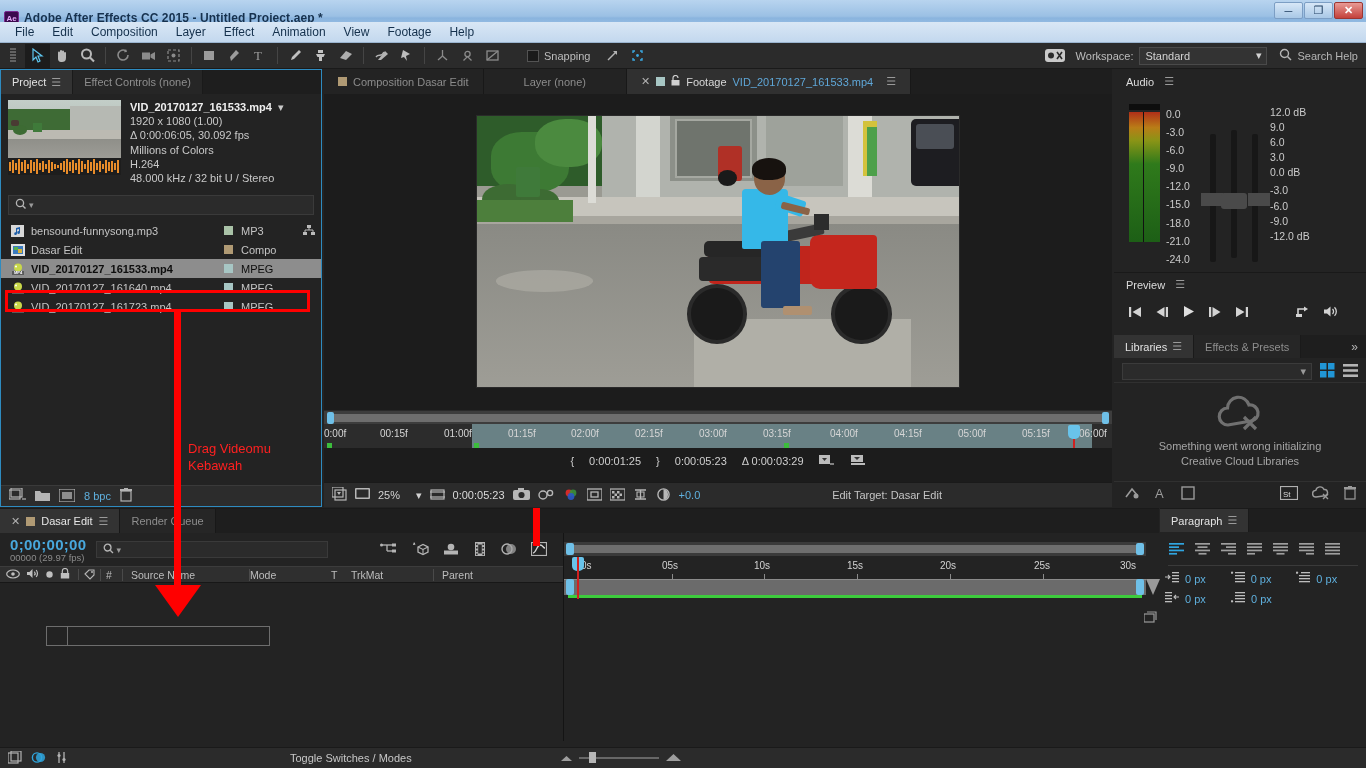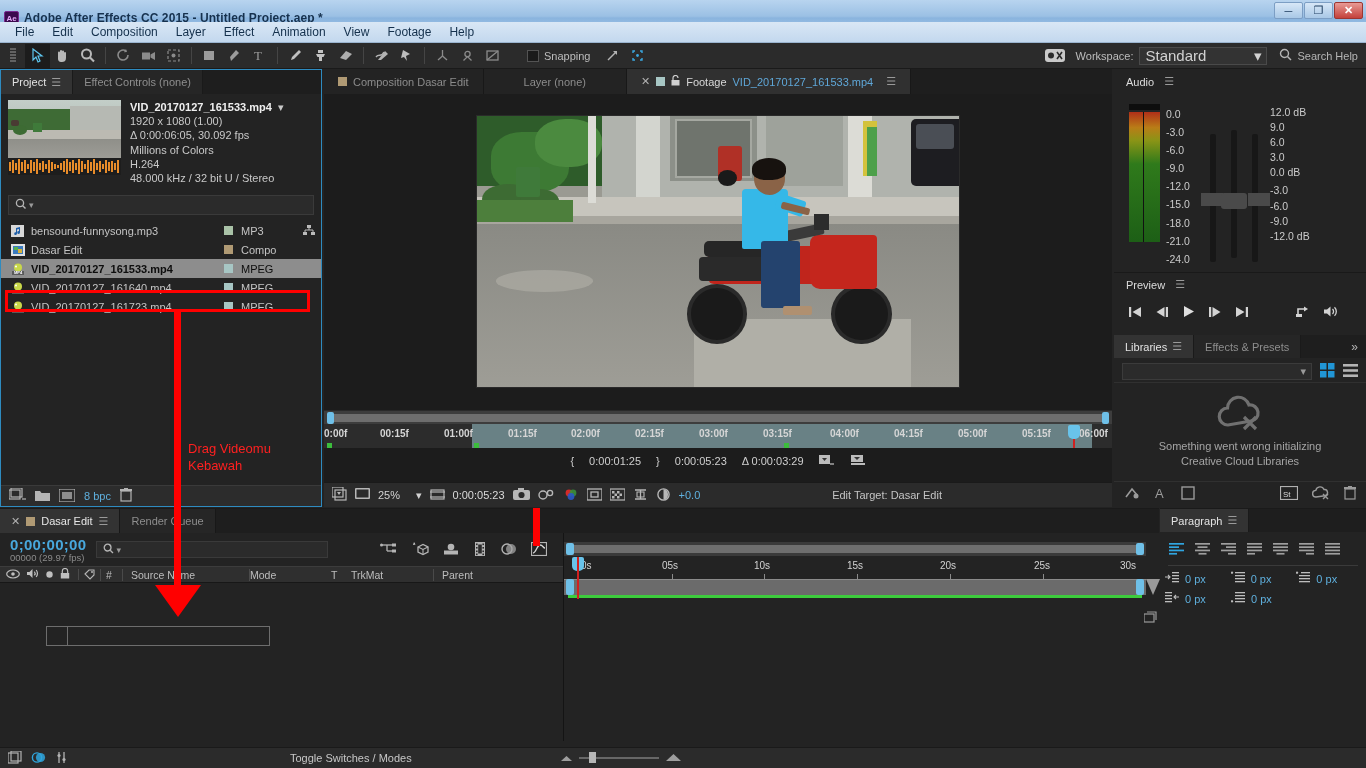--- a/index.html
+++ b/index.html
@@ -55,21 +55,21 @@
   }
   .tool { width:25px; height:24px; display:flex; align-items:center; justify-content:center; color:#b6b6b6; }
   .tool svg { display:block; }
   .tool.active { background:#1c1c1c; }
   .tsep { width:1px; height:17px; background:#454545; margin:0 5px; }
   .snap-box { width:12px;height:12px;background:#1b1b1b;border:1px solid #535353;margin-right:5px; }
   .tb-label { font-size:11px; color:#bdbdbd; }
   .ws-sel {
     background:#333; border:1px solid #4a4a4a; height:18px; min-width:128px;
     display:flex;align-items:center;justify-content:space-between;
-    padding:0 5px; font-size:15px; color:#d2d2d2; margin-left:6px;
+    padding:0 5px; font-size:11px; color:#d2d2d2; margin-left:6px;
   }
   .search-help { display:flex; align-items:center; gap:5px; margin-left:12px; color:#b5b5b5; }
 
   
   .panel { position:absolute; background:#232323; }
   .tabbar { height:24px; background:#1e1e1e; display:flex; align-items:stretch; }
   .tab {
     display:flex;align-items:center;gap:5px;padding:0 11px;
     font-size:11px;color:#8e8e8e;background:#262626;
     border-right:1px solid #1a1a1a;
@@ -118,21 +118,21 @@
   .v-tab.sel { background:#303030; color:#d8d8d8; }
   .v-tab .blue { color:#5fa7d8; }
   .stage { position:absolute; left:0; top:25px; width:788px; height:315px; background:#1c1c1c;
            display:flex;align-items:center;justify-content:center; }
   .frame { width:482px; height:271px; position:relative; overflow:hidden; background:#5b6652;
            box-shadow:0 0 0 1px #2a2a2a; }
   .ruler { position:absolute; left:0; top:341px; width:788px; height:14px; background:#3d3d3d;
            border-top:1px solid #2a2a2a; }
   .ruler .bar { position:absolute;left:5px;top:3px;right:5px;height:8px;background:#6e6e6e;border-radius:1px; }
   .ruler .nub { position:absolute;top:1px;width:7px;height:12px;background:#6fc0e8;border-radius:2px; }
-  .timeticks { position:absolute; left:0; top:355px; width:788px; height:24px; background:#2c2c2c;font-weight:bold; }
+  .timeticks { position:absolute; left:0; top:355px; width:788px; height:24px; background:#2c2c2c; }
   .tt-hi { position:absolute; top:0; height:24px; background:#9dc9cf; opacity:.55; }
   .tt-lab { position:absolute; top:4px; font-size:10px; color:#d6d6d6; }
   .tt-mark { position:absolute; top:19px; width:5px;height:5px; background:#3cbd3c; }
   .cti { position:absolute; top:1px; width:12px;height:14px; background:#69c3ea; border-radius:2px 2px 5px 5px; }
   .cti:after { content:""; position:absolute;left:5px;top:14px;width:2px;height:9px;background:#d02020; }
   .timeinfo { position:absolute; left:0; top:381px; width:788px; height:22px;
               display:flex;align-items:center;justify-content:center;gap:15px;font-size:11px;color:#cfcfcf; }
   .vfoot { position:absolute; left:0; bottom:0; width:788px; height:25px; background:#2b2b2b;
            border-top:1px solid #1a1a1a; display:flex;align-items:center;gap:8px;padding:0 8px; }
   .zoomsel { display:flex;align-items:center;gap:16px;font-size:11px;color:#d2d2d2; }

